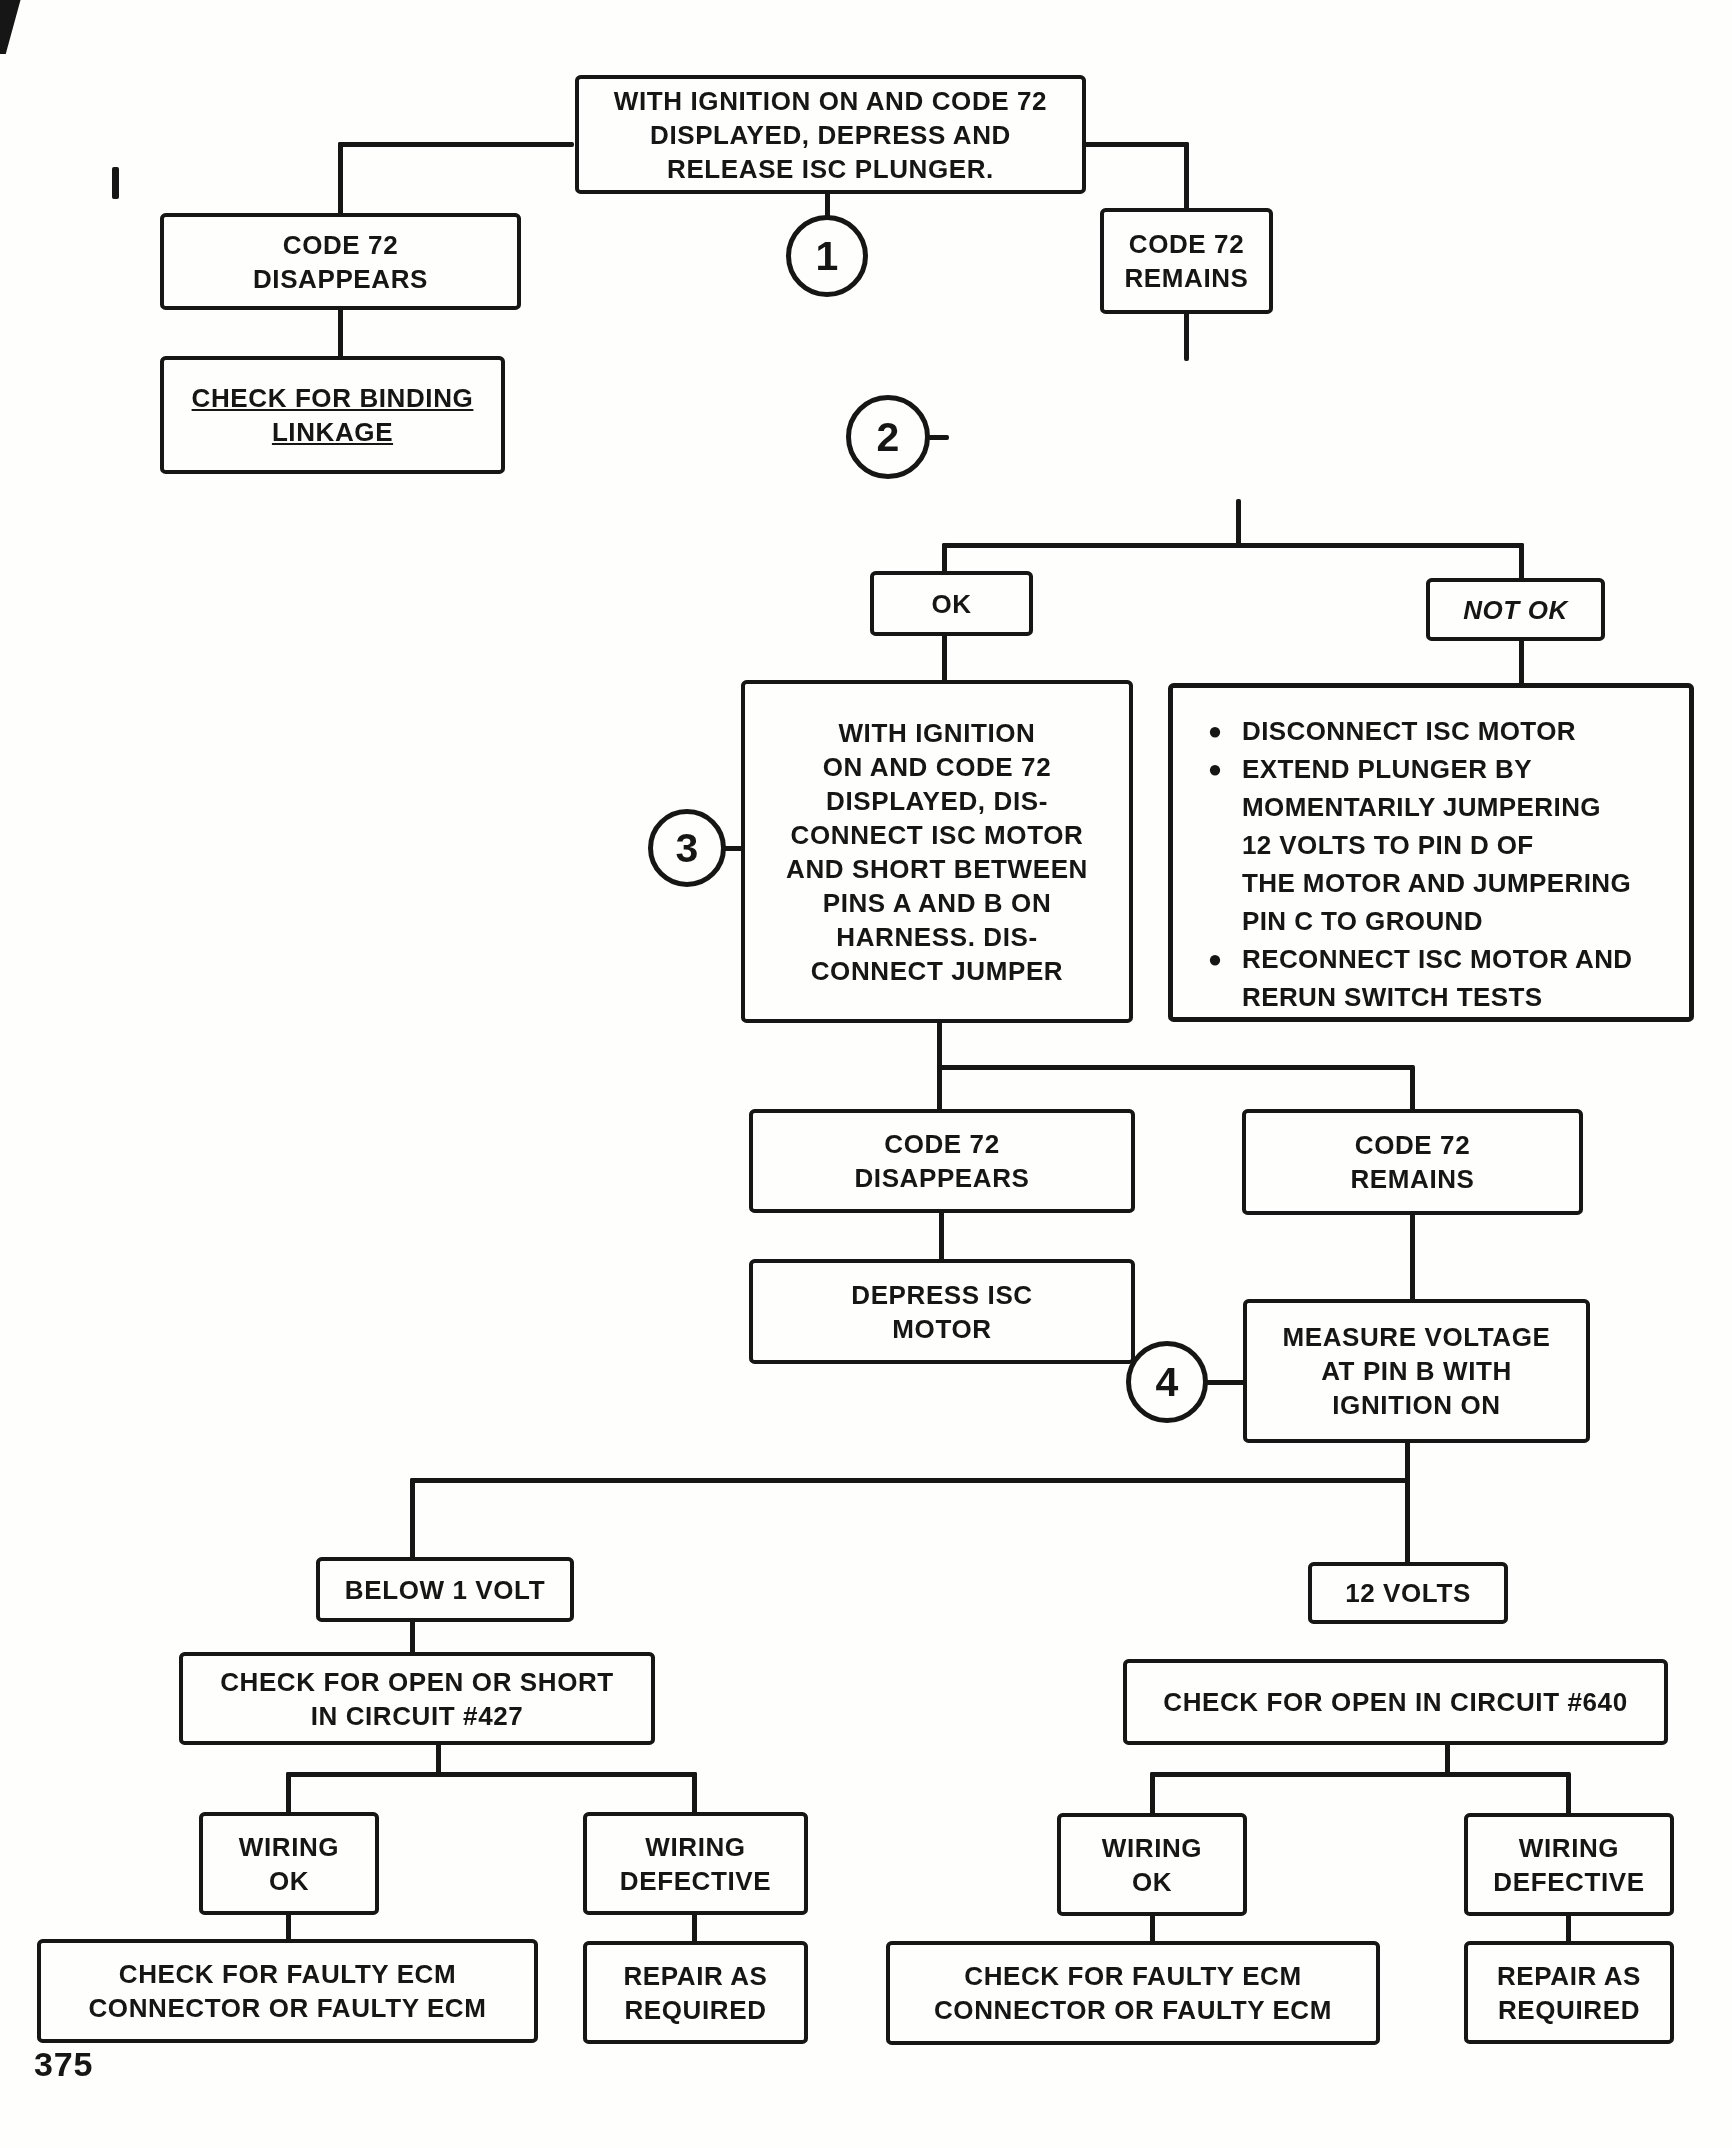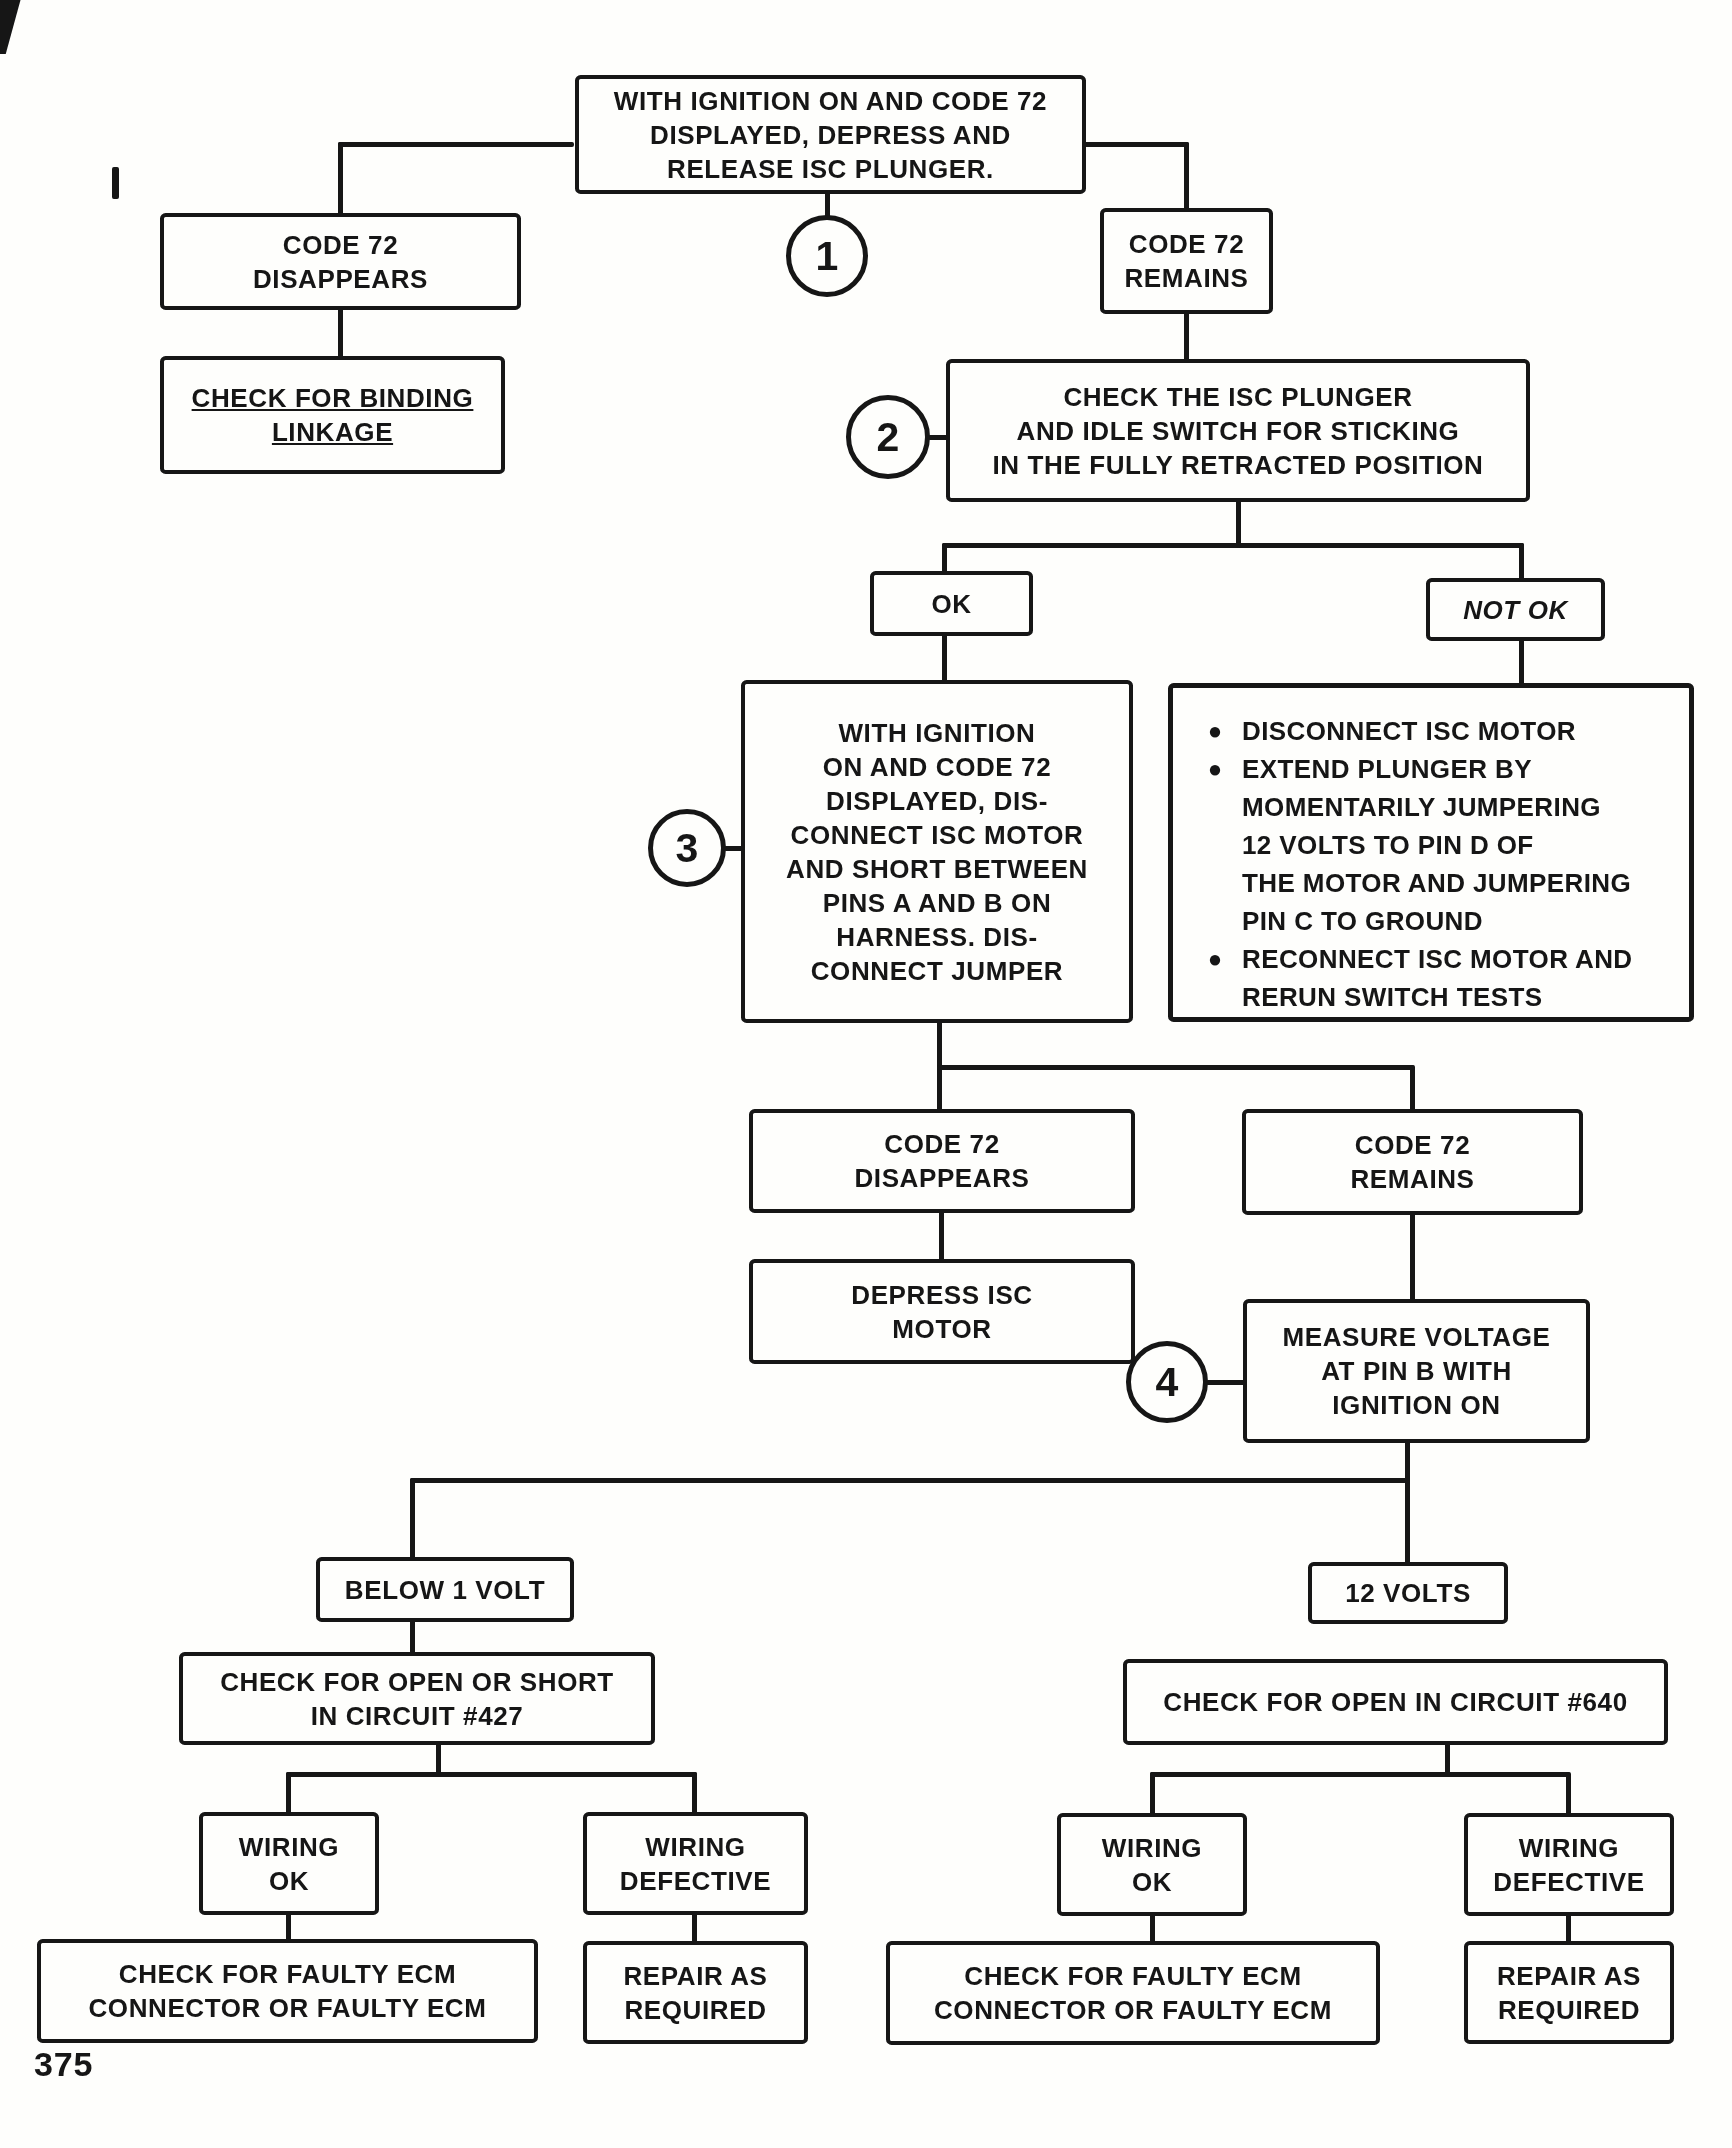--- a/index.html
+++ b/index.html
@@ -117,23 +117,20 @@
     <div class="seg" style="left: 1206px; top: 1380px; width: 39px; height: 4.7px;"></div>
     <div class="box" style="left: 559px; top: 75px; width: 511px; height: 119px; margin-left: 16px;">WITH IGNITION ON AND CODE 72
 DISPLAYED, DEPRESS AND
 RELEASE ISC PLUNGER.</div>
     <div class="box" style="left: 160px; top: 213px; width: 361px; height: 97px;">CODE 72
 DISAPPEARS</div>
     <div class="box" style="left: 160px; top: 356px; width: 345px; height: 118px; text-decoration: underline;">CHECK FOR BINDING
 LINKAGE</div>
     <div class="box" style="left: 1100px; top: 208px; width: 173px; height: 106px;">CODE 72
 REMAINS</div>
-    <div class="box" style="left: 946px; top: 359px; width: 584px; height: 143px;">CHECK THE ISC PLUNGER
-AND IDLE SWITCH FOR STICKING
-IN THE FULLY RETRACTED POSITION</div>
     <div class="box" style="left: 870px; top: 571px; width: 163px; height: 65px;">OK</div>
     <div class="box" style="left: 1426px; top: 578px; width: 179px; height: 63px; font-style: italic;">NOT OK</div>
     <div class="box" style="left: 741px; top: 680px; width: 392px; height: 343px;">WITH IGNITION
 ON AND CODE 72
 DISPLAYED, DIS-
 CONNECT ISC MOTOR
 AND SHORT BETWEEN
 PINS A AND B ON
 HARNESS. DIS-
 CONNECT JUMPER</div>

